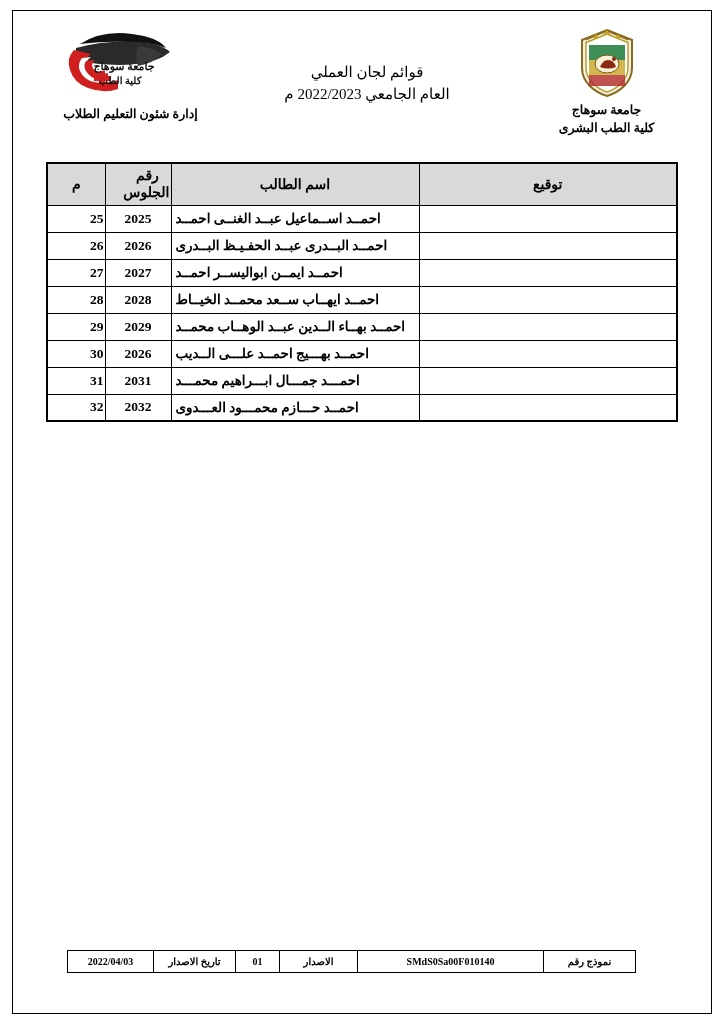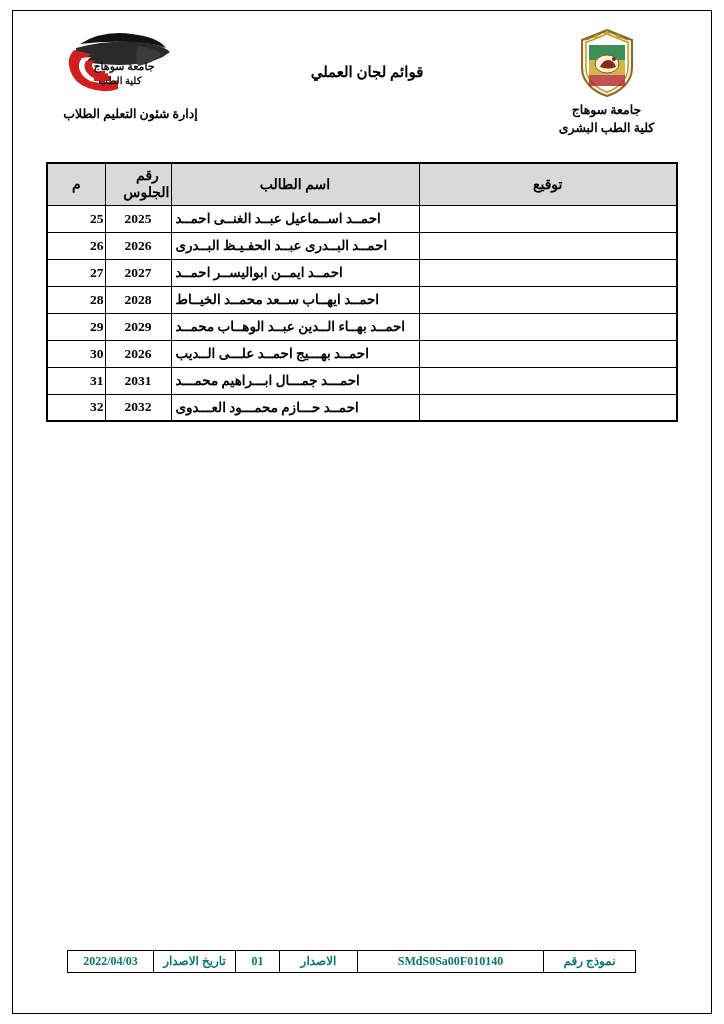--- a/index.html
+++ b/index.html
@@ -57,21 +57,21 @@
     flex-direction: column;
     align-items: center;
   }
   .header-center {
     flex: 1;
     text-align: center;
     padding-top: 34px;
   }
   .header-center div {
     font-size: 15px;
-    font-weight: bold;
+    font-weight: normal;
     line-height: 1.45;
     color: #000;
   }
 
   .uni-text {
     font-size: 12.5px;
     font-weight: bold;
     line-height: 1.35;
     margin-top: 4px;
     color: #000;
@@ -165,24 +165,24 @@
     width: 548px;
   }
   table.footer-tbl {
     border-collapse: collapse;
     width: 548px;
     table-layout: fixed;
   }
   table.footer-tbl td {
     border: 1px solid #000;
     height: 22px;
-    font-size: 12px;
-    font-weight: bold;
-    text-align: center;
-    color: #0f766e;
+    font-size: 10px;
+    font-weight: bold;
+    text-align: center;
+    color: #000000;
     padding: 0 4px;
     box-sizing: border-box;
   }
   .f-label-form { width: 92px; }
   .f-code       { width: 186px; }
   .f-label-iss  { width: 78px; }
   .f-iss        { width: 44px; }
   .f-label-date { width: 82px; }
   .f-date       { width: 86px; }
   .ltr { direction: ltr; unicode-bidi: embed; }
@@ -209,20 +209,21 @@
           <path d="M10 12 L31 3 L52 12" fill="none" stroke="#8a6a1f" stroke-width="1.2"></path>
           <path d="M17 10 l3 -4 3 4 z M27 7 l4 -5 4 5 z M39 10 l3 -4 3 4 z" fill="#c8a422"></path>
         </svg>
       </div>
       <div class="uni-text">جامعة سوهاج</div>
       <div class="uni-text" style="margin-top:1px;">كلية الطب البشرى</div>
     </div>
 
     <div class="header-center">
       <div>قوائم لجان العملي</div>
+      <div>العام الجامعي 2022/2023 م</div>
     </div>
 
     <div class="header-left">
       <div class="logo-med">
         <svg width="125" height="72" viewBox="0 0 125 72" xmlns="http://www.w3.org/2000/svg">
           <path d="M20 16 q22 -14 52 -10 q26 3 34 14 q-10 -4 -24 -5 q-30 -3 -62 1 z" fill="#111"></path>
           <path d="M16 20 q30 -8 62 -6 q24 2 32 10 q-12 10 -34 12 q-30 3 -60 -4 z" fill="#2a2a2a"></path>
           <path d="M14 22 q-8 8 -4 20 q4 13 18 18 q16 6 30 1 l0 -9 q-12 5 -22 0 q-10 -5 -11 -14 q-1 -8 6 -12 z" fill="#cf1f1f"></path>
           <path d="M22 30 q-5 6 -2 13 q4 9 14 11 q8 2 14 -1 l0 -7 q-7 3 -13 0 q-7 -3 -8 -9 q-1 -5 4 -8 z" fill="#ffffff"></path>
           <path d="M26 33 q-3 5 0 10 q4 7 12 8 q6 1 10 -1 l0 -5 q-6 2 -11 -1 q-5 -3 -5 -7 q0 -3 3 -5 z" fill="#cf1f1f"></path>

